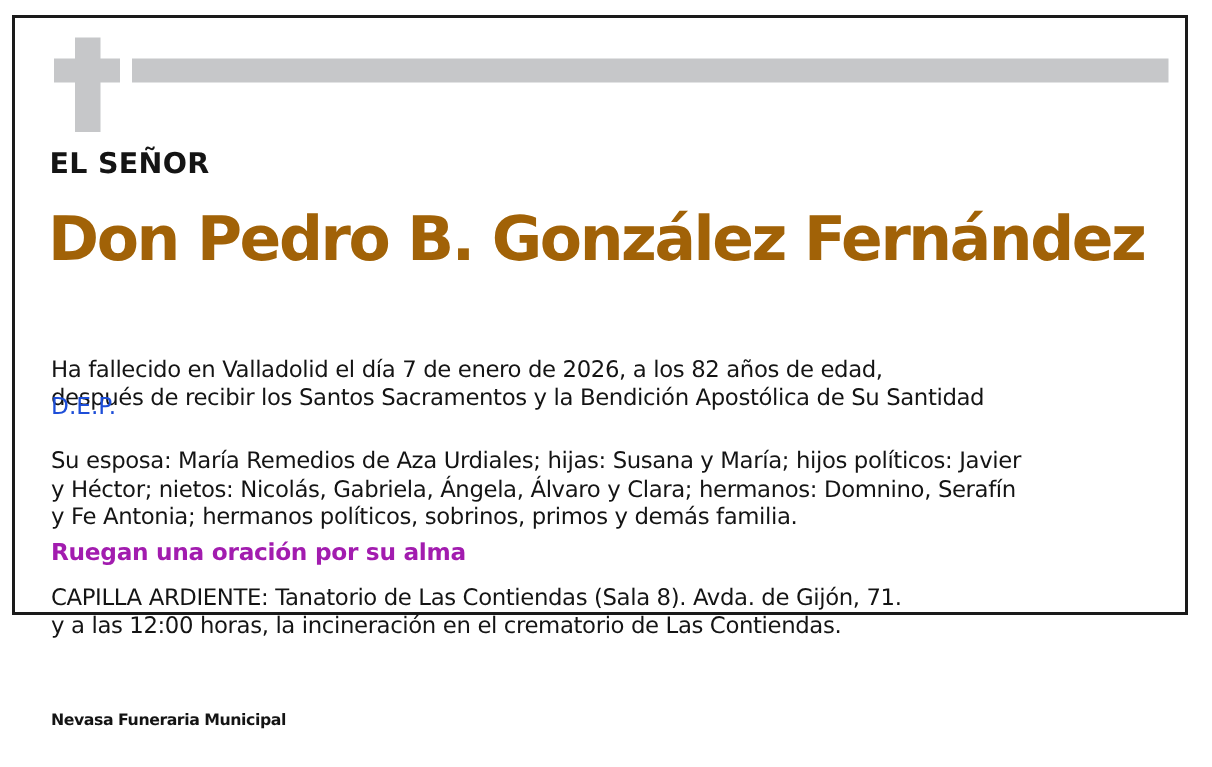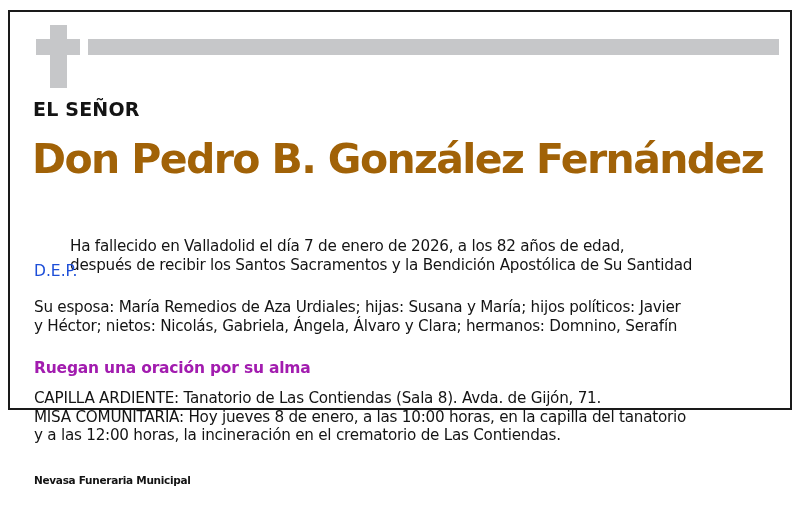--- a/index.html
+++ b/index.html
@@ -9,21 +9,21 @@
           border: 2px solid #1a1a1a; box-sizing: border-box; background: #fff; }
   .cross-v { position: absolute; left: 40px; top: 13px; width: 17px; height: 63px; background: #c6c7c9; }
   .cross-h { position: absolute; left: 26px; top: 27px; width: 44px; height: 16px; background: #c6c7c9; }
   .bar { position: absolute; left: 78px; top: 27px; width: 691px; height: 16px; background: #c6c7c9; }
   .title-small { position: absolute; left: 23px; top: 86px; font-weight: bold; font-size: 19px;
                  letter-spacing: 0.2px; color: #141414; }
   .name { position: absolute; left: 22px; top: 127px; font-weight: bold; font-size: 41px;
           letter-spacing: -1.6px; color: #a16207; white-space: nowrap; line-height: 1; }
   .text { position: absolute; left: 24px; font-size: 15.2px; line-height: 18.5px; color: #141414;
           letter-spacing: -0.25px; white-space: nowrap; }
-  .intro { top: 225px; margin-left: 36px; }
+  .intro { top: 225px; }
   .dep { position: absolute; left: 24px; top: 250px; font-weight: normal; font-size: 15.5px; color: #1d4ed8; }
   .family { top: 286px; }
   .prayer { position: absolute; left: 24px; top: 347px; font-weight: bold; font-size: 15.5px; color: #a21caf; letter-spacing: -0.2px; }
   .details { top: 377px; }
   .footer { position: absolute; left: 24px; top: 462px; font-weight: bold; font-size: 10.5px; color: #141414; letter-spacing: -0.3px; text-align: center; }
   .line { display: block; }
 </style>
 </head>
 <body>
 
@@ -38,24 +38,24 @@
   <div class="text intro">
     <span class="line">Ha fallecido en Valladolid el día 7 de enero de 2026, a los 82 años de edad,</span>
     <span class="line">después de recibir los Santos Sacramentos y la Bendición Apostólica de Su Santidad</span>
   </div>
 
   <div class="dep">D.E.P.</div>
 
   <div class="text family">
     <span class="line">Su esposa: María Remedios de Aza Urdiales; hijas: Susana y María; hijos políticos: Javier</span>
     <span class="line">y Héctor; nietos: Nicolás, Gabriela, Ángela, Álvaro y Clara; hermanos: Domnino, Serafín</span>
+    <span class="line">y Fe Antonia; hermanos políticos, sobrinos, primos y demás familia.</span>
   </div>
 
   <div class="prayer">Ruegan una oración por su alma</div>
 
   <div class="text details">
     <span class="line">CAPILLA ARDIENTE: Tanatorio de Las Contiendas (Sala 8). Avda. de Gijón, 71.</span>
-    <span class="line">MISA COMUNITARIA: Hoy jueves 8 de enero, a las 10:00 horas, en la capilla del tanatorio</span>
     <span class="line">y a las 12:00 horas, la incineración en el crematorio de Las Contiendas.</span>
   </div>
 
   <div class="footer">Nevasa Funeraria Municipal</div>
 </div>
 
 </body></html>

